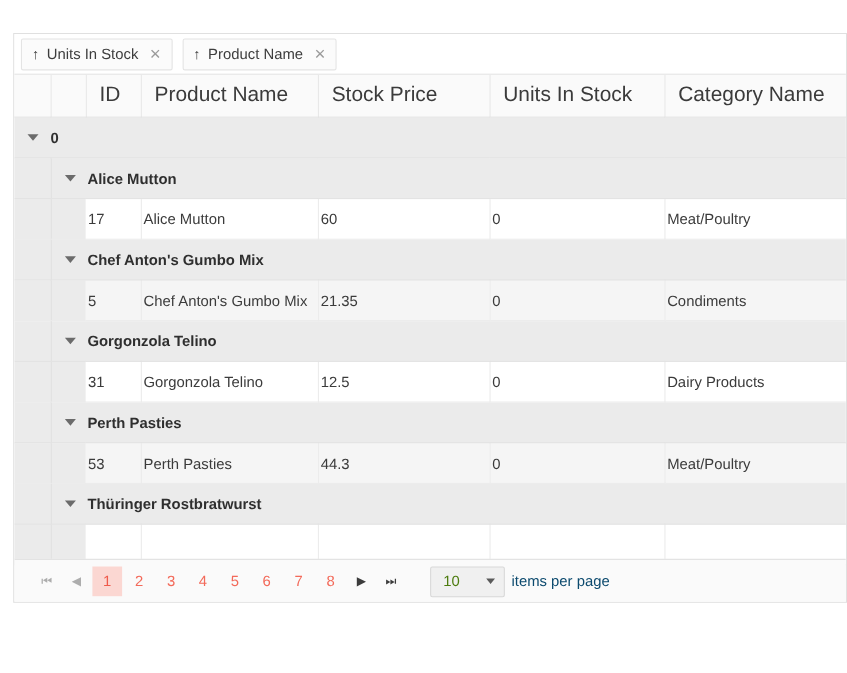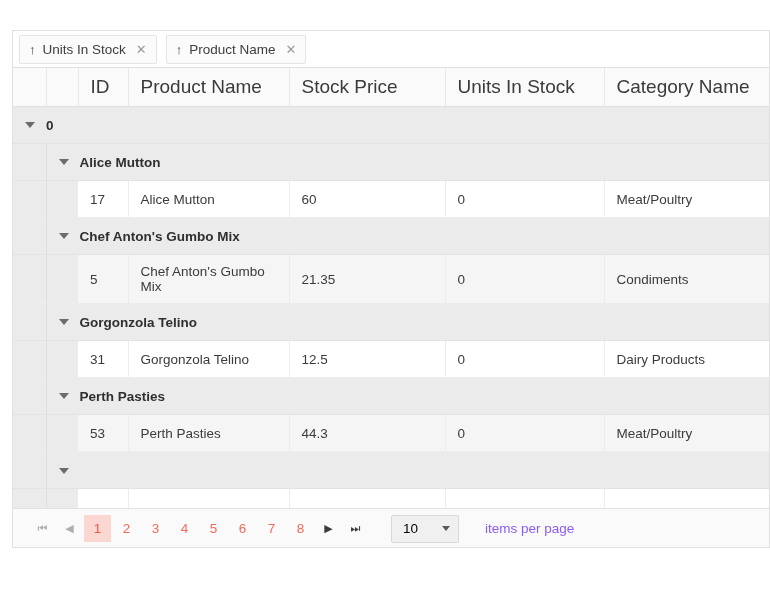--- a/index.html
+++ b/index.html
@@ -95,21 +95,21 @@
   thead th.blank { padding: 0; }
 
   .body-wrap {
     height: 442px;
     overflow: hidden;
     position: relative;
   }
 
   tbody td {
     height: 37px;
-    padding: 9px 12px;
+    padding: 9px 2px;
     border-right: 1px solid #ececec;
     border-bottom: 1px solid #ececec;
     box-sizing: border-box;
     vertical-align: middle;
     color: #3b3b3b;
     word-wrap: break-word;
   }
   tr.row-odd  td { background: #ffffff; }
   tr.row-even td { background: #f5f5f5; }
 
@@ -189,33 +189,33 @@
     min-width: 68px;
     background: #f0f0f0;
     border: 1px solid #d8d8d8;
     border-radius: 2px;
     display: inline-flex;
     align-items: center;
     justify-content: space-between;
     padding: 0 8px 0 11px;
     box-sizing: border-box;
     cursor: pointer;
-    color: #000000;
+    color: #4d7c0f;
     font-size: 13.5px;
   }
   .pg-select .caret {
     width: 0; height: 0;
     border-left: 4px solid transparent;
     border-right: 4px solid transparent;
     border-top: 5px solid #5a5a5a;
     margin-left: 14px;
   }
   .pg-label {
-    margin-left: 26px;
-    color: #8b5cf6;
+    margin-left: 6px;
+    color: #0c4a6e;
   }
 </style>
 </head>
 <body>
 
 <div id="grid">
 
   <div class="group-panel">
     <span class="chip">
       <span class="dir">↑</span>
@@ -331,21 +331,21 @@
           <td>53</td>
           <td>Perth Pasties</td>
           <td>44.3</td>
           <td>0</td>
           <td>Meat/Poultry</td>
         </tr>
 
         <tr class="grp">
           <td class="gutter"></td>
           <td colspan="6">
-            <span class="exp"></span>
+            <span class="exp"></span><span class="grp-text">Thüringer Rostbratwurst</span>
           </td>
         </tr>
         <tr class="row-odd">
           <td class="gutter-plain" style="background:#ebebeb;border-right:1px solid #dedede;"></td>
           <td class="gutter-plain" style="background:#ebebeb;border-right:none;"></td>
           <td></td>
           <td></td>
           <td></td>
           <td></td>
           <td></td>

